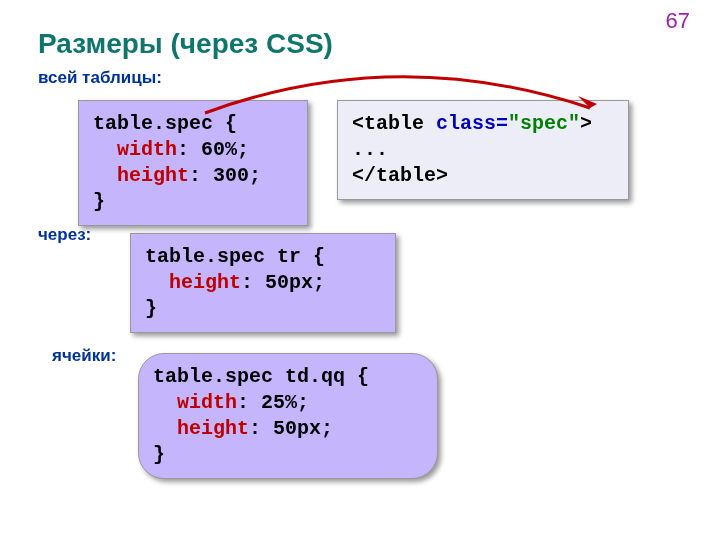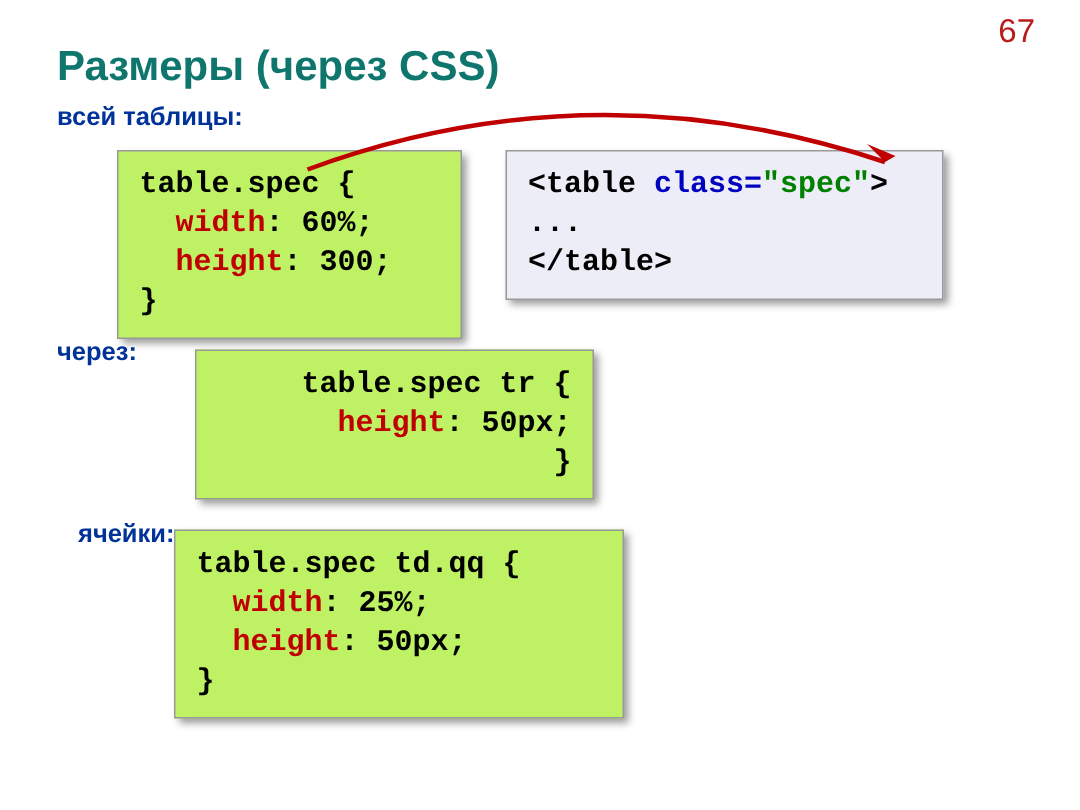--- a/index.html
+++ b/index.html
@@ -10,40 +10,40 @@
     background: #fff;
     font-family: Arial, Helvetica, sans-serif;
     position: relative;
     overflow: hidden;
   }
   .page-number {
     position: absolute;
     top: 8px;
     right: 30px;
     font-size: 22px;
-    color: #b91c1c;
+    color: #a21caf;
     text-align: center;
   }
   .title {
     position: absolute;
     top: 28px;
     left: 38px;
     font-size: 28px;
     font-weight: bold;
     color: #0f766e;
   }
   .label {
     position: absolute;
     font-size: 17px;
     font-weight: bold;
     color: #003399;
   }
   .codebox {
     position: absolute;
-    background: #bef264;
+    background: #c4b5fd;
     border: 1px solid #999;
     box-shadow: 3px 3px 5px rgba(0,0,0,0.4);
     padding: 10px 14px;
     font-family: "Courier New", monospace;
     font-size: 20px;
     font-weight: bold;
     line-height: 1.3;
     color: #000;
     white-space: pre;
   }
@@ -76,22 +76,22 @@
 <span>...</span>
 <span>&lt;/table&gt;</span></div>
 
 <svg class="arrow" style="top:68px; left:195px;" width="410" height="55">
   <path d="M 10 45 Q 200 -25 395 40" stroke="#C00000" stroke-width="3" fill="none"></path>
   <polygon points="395,40 383,28 402,36" fill="#C00000"></polygon>
 </svg>
 
 <div class="label" style="top:225px; left:38px;">через:</div>
 
-<div class="codebox" style="top:233px; left:130px; width:236px;text-align:right;"><span>table.spec tr {</span>
+<div class="codebox" style="top:233px; left:130px; width:236px;"><span>table.spec tr {</span>
 <span>  </span><span class="kw-red">height</span><span>: 50px;</span>
 <span>}</span></div>
 
 <div class="label" style="top:346px; left:52px;">ячейки:</div>
 
-<div class="codebox" style="top:353px; left:116px; width:270px;"><span>table.spec td.qq {</span>
+<div class="codebox" style="top:353px; left:138px; width:270px;border-radius:26px;"><span>table.spec td.qq {</span>
 <span>  </span><span class="kw-red">width</span><span>: 25%;</span>
 <span>  </span><span class="kw-red">height</span><span>: 50px;</span>
 <span>}</span></div>
 
 </body></html>

